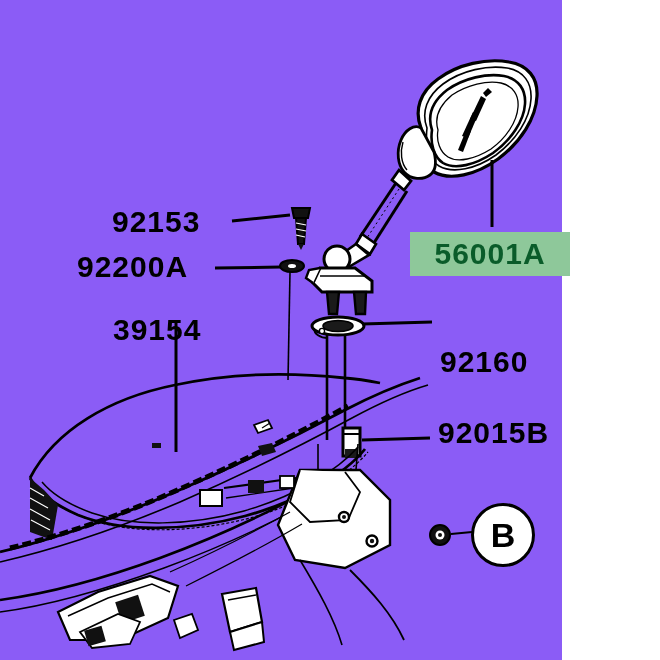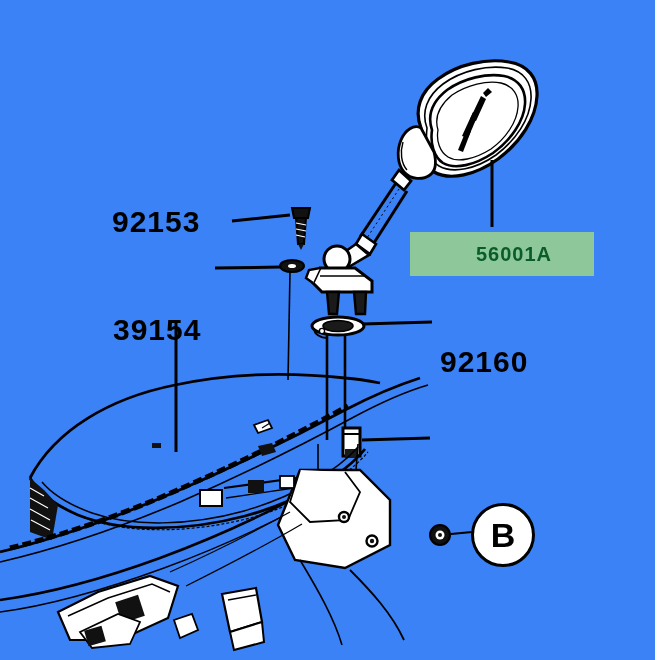--- a/index.html
+++ b/index.html
@@ -1,21 +1,21 @@
 <!DOCTYPE html>
 <html><head>
 <meta charset="utf-8">
 <style>
   html,body{margin:0;padding:0;}
   body{
     width:660px;height:660px;background:#ffffff;
     font-family:"Liberation Sans", sans-serif;
     overflow:hidden;position:relative;
   }
-  #diagram-root{position:relative;width:655px;height:660px;background:#3b82f6;}
+  #diagram-root{position:relative;width:562px;height:660px;background:#8b5cf6;}
   svg.layer{position:absolute;top:0;left:0;width:660px;height:660px;}
   .label-text{
     position:absolute;
     font-family:"Liberation Sans", sans-serif;
     font-weight:bold;
     color:#000000;
     white-space:nowrap;
     letter-spacing:1px;
     line-height:1;
   }
@@ -286,23 +286,25 @@
 
     <path d="M 432 322 L 362 324" fill="none" stroke="#000" stroke-width="3"></path>
 
     <path d="M 430 438 L 362 440" fill="none" stroke="#000" stroke-width="3"></path>
 
     <path d="M 451 534 L 472 532" fill="none" stroke="#000" stroke-width="2"></path>
   </svg>
 
   <div class="label-text" style="left:112px;top:207px;font-size:30px;">92153</div>
 
+  <div class="label-text" style="left:77px;top:252px;font-size:30px;">92200A</div>
 
   <div class="label-text" style="left:113px;top:302px;font-size:30px;margin-top:13px;">39154</div>
 
   <div class="label-text" style="left:440px;top:305px;font-size:30px;margin-top:42px;">92160</div>
 
-
-  <div class="callout-box" style="left:410px;top:232px;width:160px;height:44px;background:#8ec89a;color:#0a5c2a;font-size:20px;padding-left:24px;">56001A</div>
+  <div class="label-text" style="left:438px;top:418px;font-size:30px;">92015B</div>
+
+  <div class="callout-box" style="left:410px;top:232px;width:160px;height:44px;background:#8ec89a;color:#0a5c2a;font-size:30px;">56001A</div>
 
   <div class="circle-ref" style="left:471px;top:503px;width:58px;height:58px;border:3px solid #000;font-size:34px;">B</div>
 
 </div>
 
 </body></html>

